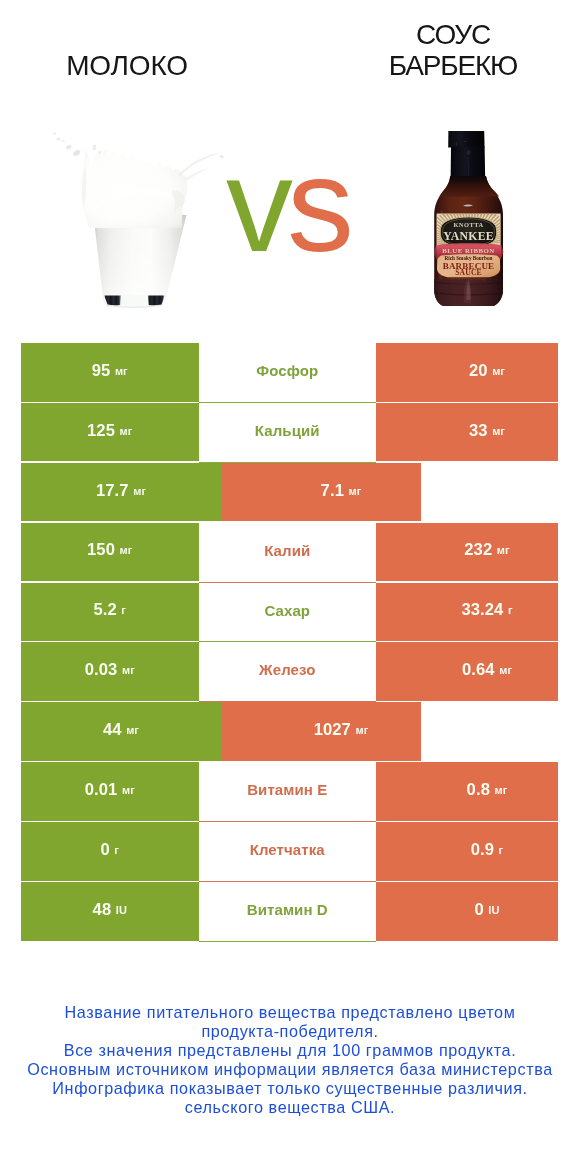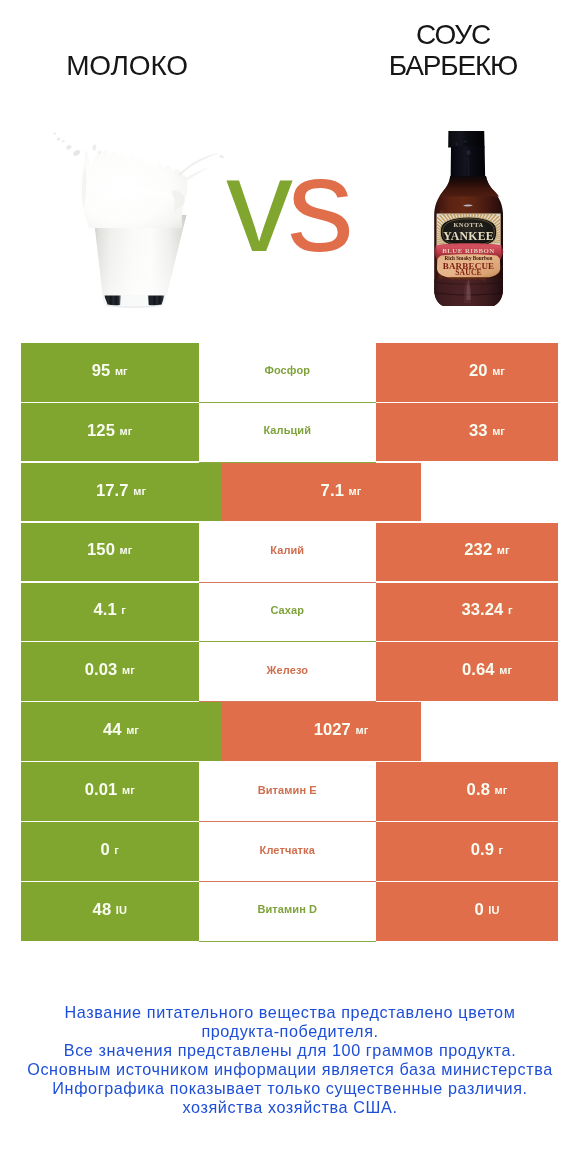--- a/index.html
+++ b/index.html
@@ -28,21 +28,21 @@
   
   .table { position:absolute; left:21px; top:343px; width:537px; }
   .row { position:relative; height:59.9px; display:flex; }
   .cell { width:200px; display:flex; align-items:center; justify-content:center; }
   .cell.left  { background:#81a630; height:58.5px; }
   .cell.right { background:#e06e4a; height:58.5px;padding-left:40px; }
   .cell .val  { color:#f8fcf1; font-size:16.6px; font-weight:700; letter-spacing:0.1px; position:relative; top:-1.5px; }
   .cell .unit { color:#f8fcf1; font-size:11px; font-weight:700; margin-left:4.5px; letter-spacing:0.1px; position:relative; top:-1.5px; }
   .cell.mid { background:#ffffff; height:59.9px; border-bottom:1.4px solid #8aab3f; }
   .cell.mid.red { border-bottom-color:#d3785a; }
-  .cell.mid .nut { font-size:11px; font-weight:700; color:#7fa23b; letter-spacing:0.1px; position:relative; top:-2px; }
+  .cell.mid .nut { font-size:15px; font-weight:700; color:#7fa23b; letter-spacing:0.1px; position:relative; top:-2px; }
   .cell.mid.red .nut { color:#cf6e4e; }
 
   
   .footer { position:absolute; left:0; top:1003px; width:580px; text-align:center;
             font-size:16.2px; line-height:19px; color:#1d4ed8; font-weight:400; letter-spacing:0.6px; }
 </style>
 </head>
 <body>
 
 <div class="page">
@@ -381,21 +381,21 @@
         <div class="cell mid red">
           <span class="nut">Калий</span>
         </div>
         <div class="cell right">
           <span class="val">232</span>
           <span class="unit">мг</span>
         </div>
       </div>
       <div class="row">
         <div class="cell left">
-          <span class="val">4.1</span>
+          <span class="val">5.2</span>
           <span class="unit">г</span>
         </div>
         <div class="cell mid">
           <span class="nut">Сахар</span>
         </div>
         <div class="cell right">
           <span class="val">33.24</span>
           <span class="unit">г</span>
         </div>
       </div>
@@ -462,15 +462,15 @@
         </div>
       </div>
     </div>
 
   <div class="footer" id="footer">
       <div>Название питательного вещества представлено цветом</div>
       <div>продукта-победителя.</div>
       <div>Все значения представлены для 100 граммов продукта.</div>
       <div>Основным источником информации является база министерства</div>
       <div>Инфографика показывает только существенные различия.</div>
-      <div>хозяйства хозяйства США.</div>
+      <div>сельского вещества США.</div>
     </div>
 </div>
 
 </body></html>

